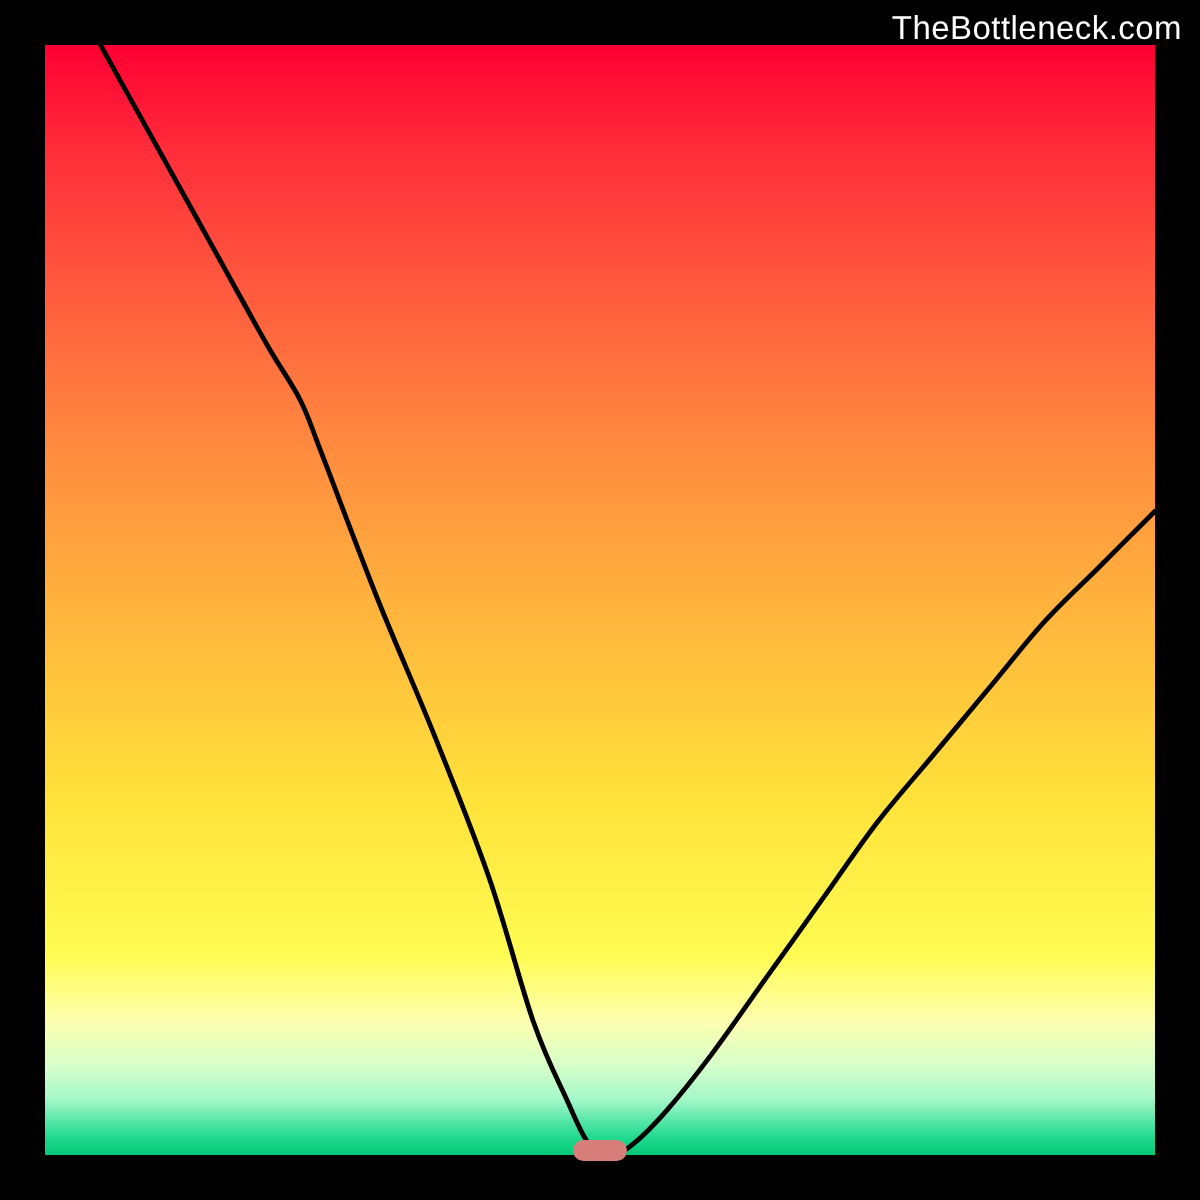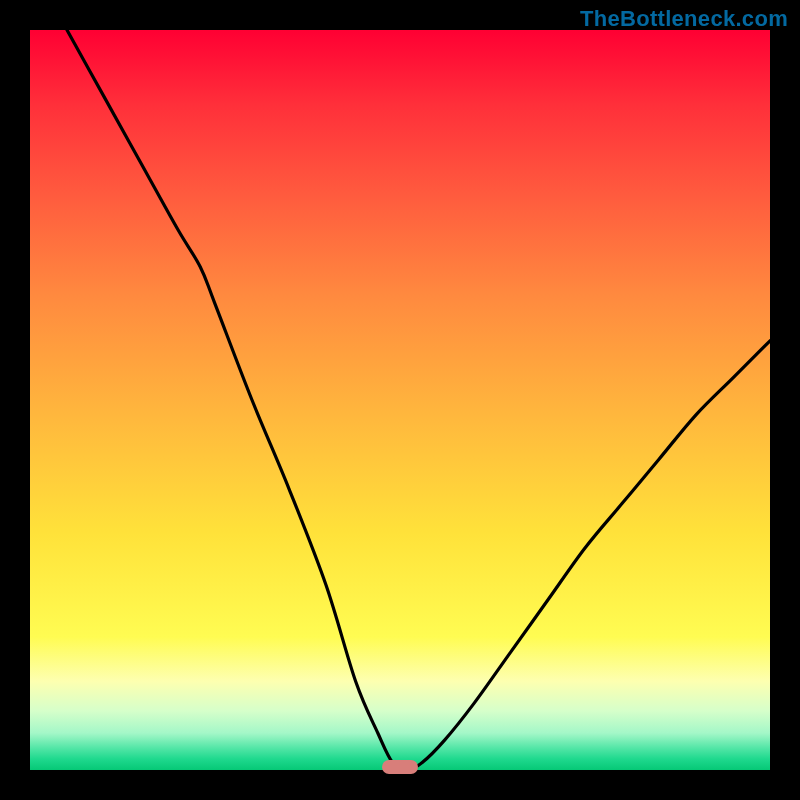--- a/index.html
+++ b/index.html
@@ -38,23 +38,23 @@
       #a4f7c8 95%,
       #54e6a7 97%,
       #1fd98e 98.5%,
       #06c876 100%
     );
   }
   .watermark {
     position: absolute;
     top: 6px;
     right: 12px;
-    color: #0369a1;
+    color: #ffffff;
     font-size: 22px;
-    font-weight: 700;
+    font-weight: 400;
     letter-spacing: 0.3px;
     user-select: none;
   }
   svg.curve {
     position: absolute;
     left: 0;
     top: 0;
     width: 740px;
     height: 740px;
     overflow: visible;

